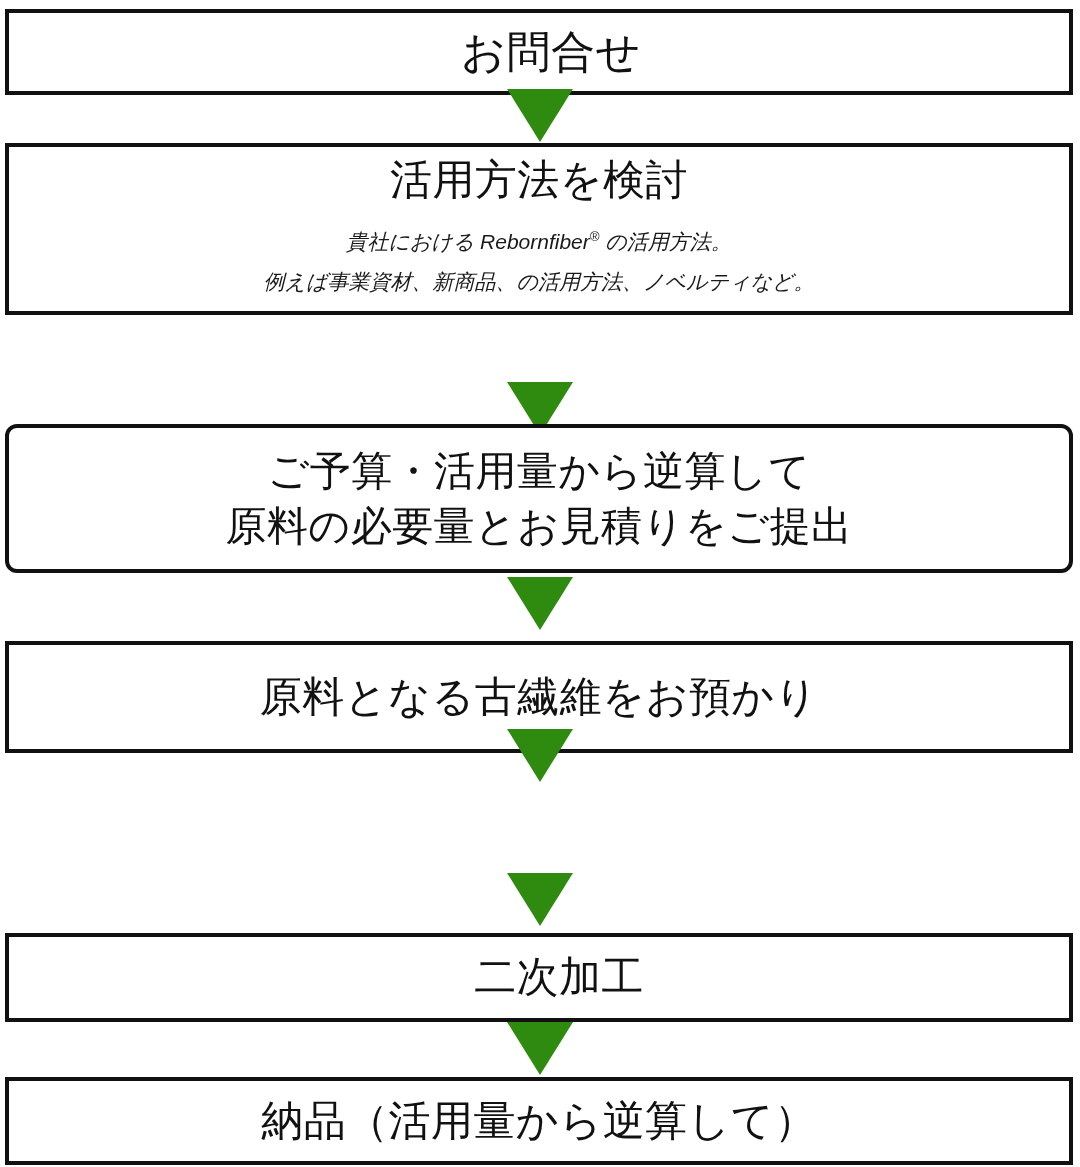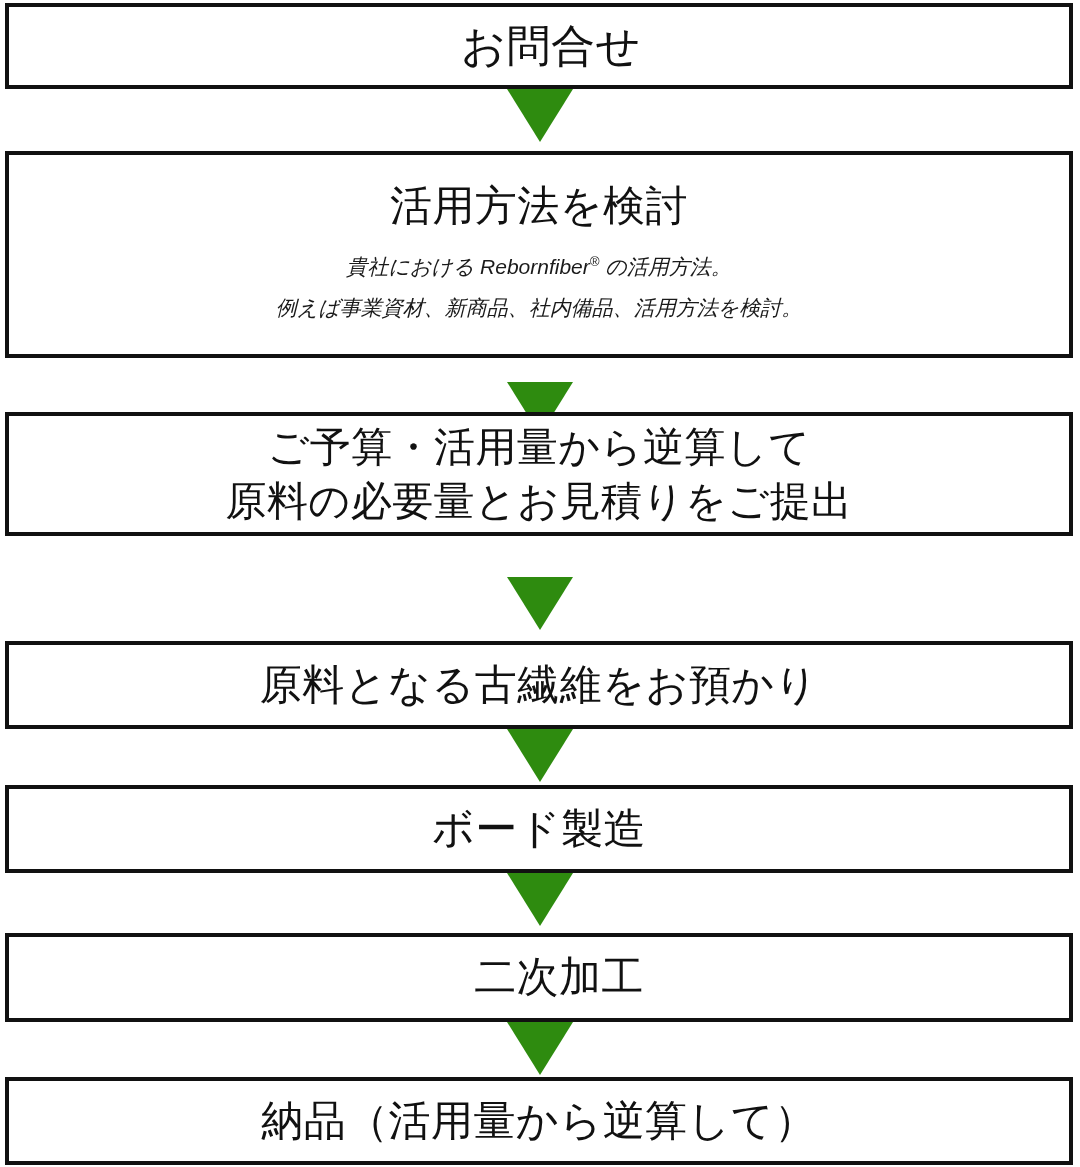--- a/index.html
+++ b/index.html
@@ -86,52 +86,49 @@
     border-right: 33px solid transparent;
     border-top: 53px solid #2e8b0f;
     pointer-events: none;
   }
 </style>
 </head>
 <body>
 
 <div id="flow-root">
 
-  <div class="flow-stage" style="top:3px; height:86px;padding-left:24px;">
+  <div class="flow-stage" style="top:9px; height:86px;padding-left:24px;">
     <div class="stage-title">お問合せ</div>
   </div>
 
   <div class="flow-arrow" style="top:89px;"></div>
 
-  <div class="flow-stage" style="top:151px; height:207px;">
+  <div class="flow-stage" style="top:143px; height:172px;">
     <div class="stage-title compact">活用方法を検討</div>
     <div class="stage-body">
       <span class="body-line">貴社における Rebornfiber<span class="tm">®</span> の活用方法。</span>
-      <span class="body-line">例えば事業資材、新商品、社内備品、活用方法を検討。</span>
+      <span class="body-line">例えば事業資材、新商品、の活用方法、ノベルティなど。</span>
     </div>
   </div>
 
   <div class="flow-arrow" style="top:382px;"></div>
 
-  <div class="flow-stage" style="top:412px; height:124px;">
+  <div class="flow-stage" style="top:424px; height:149px;border-radius:12px;">
     <div class="stage-title dual">ご予算・活用量から逆算して
 原料の必要量とお見積りをご提出</div>
   </div>
 
   <div class="flow-arrow" style="top:577px;"></div>
 
-  <div class="flow-stage" style="top:641px; height:88px;">
+  <div class="flow-stage" style="top:641px; height:112px;">
     <div class="stage-title compact">原料となる古繊維をお預かり</div>
   </div>
 
   <div class="flow-arrow" style="top:729px;"></div>
 
-  <div class="flow-stage" style="top:785px; height:88px;">
-    <div class="stage-title compact">ボード製造</div>
-  </div>
 
   <div class="flow-arrow" style="top:873px;"></div>
 
   <div class="flow-stage" style="top:933px; height:89px;padding-left:40px;">
     <div class="stage-title compact">二次加工</div>
   </div>
 
   <div class="flow-arrow" style="top:1022px;"></div>
 
   <div class="flow-stage" style="top:1077px; height:88px;">

